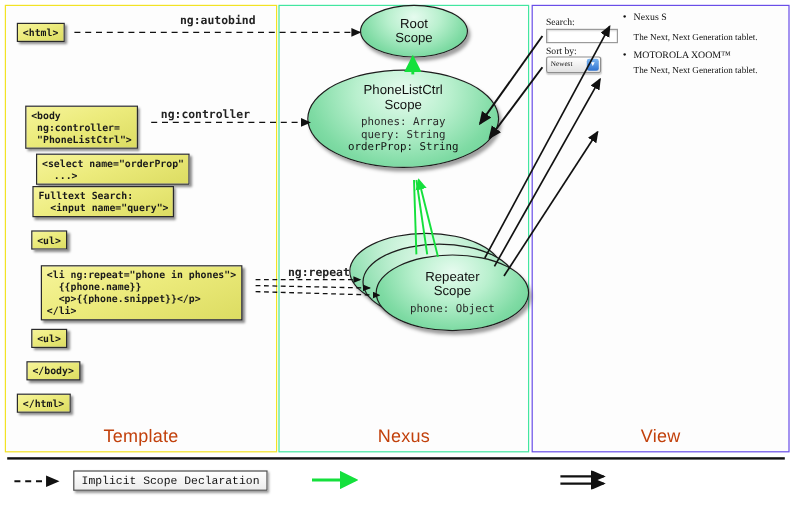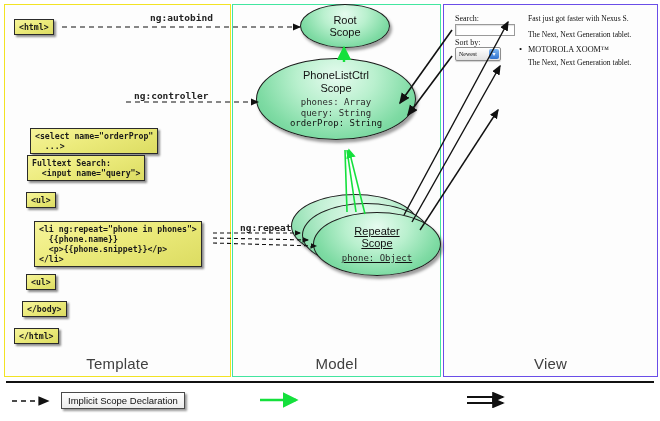--- a/index.html
+++ b/index.html
@@ -10,21 +10,21 @@
   #stage{position:absolute;left:0;top:0;width:660px;height:421px;}
 
   
   .col{position:absolute;background:#fdfdfd;}
   #col-template{left:4px;top:4px;width:225px;height:371px;border:1.5px solid #f2e324;}
   #col-model{left:232px;top:4px;width:207px;height:371px;border:1.5px solid #43e6a0;}
   #col-view{left:443px;top:4px;width:213px;height:371px;border:1.5px solid #6a4ee8;}
 
   .col-label{
     position:absolute;bottom:4px;left:0;width:100%;
-    text-align:center;font-size:15px;color:#404040;letter-spacing:.2px;
+    text-align:center;font-size:15px;color:#c2410c;letter-spacing:.2px;
   }
 
   
   #wires{position:absolute;left:0;top:0;width:660px;height:421px;pointer-events:none;}
 
   
   .codebox{
     position:absolute;
     background:linear-gradient(160deg,#f6f49a 0%,#eceb7c 45%,#dcdc62 100%);
     border:1.2px solid #2b2b2b;
@@ -98,40 +98,43 @@
     margin-top:4px;padding-left:9px;white-space:nowrap;
   }
 
   
   #legend-rule{position:absolute;left:6px;top:381px;width:648px;height:2px;background:#111;}
   #legend{position:absolute;left:0;top:390px;width:660px;height:28px;}
   .lg-item{position:absolute;display:flex;align-items:center;}
   .lg-box{
     background:linear-gradient(#ffffff,#ececec);
     border:1.2px solid #4a4a4a;box-shadow:1.5px 1.5px 2px rgba(0,0,0,.4);
-    font-size:9.5px;color:#111;padding:2px 6px;white-space:nowrap;
+    font-size:9.5px;color:#111;padding:2px 6px;white-space:nowrap;font-family:Liberation Mono, monospace;
   }
   .lg-icon{width:46px;height:16px;margin-right:5px;}
 </style>
 </head>
 <body>
 
 <div id="stage">
 
   <div class="col" id="col-template">
     <div class="col-label">Template</div>
   </div>
   <div class="col" id="col-model">
-    <div class="col-label">Model</div>
+    <div class="col-label">Nexus</div>
   </div>
   <div class="col" id="col-view">
     <div class="col-label">View</div>
   </div>
 
   <div class="codebox" style="left:14px;top:19px;">&lt;html&gt;</div>
+  <div class="codebox" style="left:21px;top:88px;">&lt;body
+ ng:controller=
+ "PhoneListCtrl"&gt;</div>
   <div class="codebox" style="left:30px;top:128px;">&lt;select name="orderProp"
   ...&gt;</div>
   <div class="codebox" style="left:27px;top:155px;">Fulltext Search:
   &lt;input name="query"&gt;</div>
   <div class="codebox" style="left:26px;top:192px;">&lt;ul&gt;</div>
   <div class="codebox" style="left:34px;top:221px;">&lt;li ng:repeat="phone in phones"&gt;
   {{phone.name}}
   &lt;p&gt;{{phone.snippet}}&lt;/p&gt;
 &lt;/li&gt;</div>
   <div class="codebox" style="left:26px;top:274px;">&lt;ul&gt;</div>
@@ -152,39 +155,39 @@
     <div class="bt">Scope</div>
     <div class="props">
       <div>phones: Array</div>
       <div>query: String</div>
       <div class="b">orderProp: String</div>
     </div>
   </div>
 
   <div class="stack-ghost" style="left:291px;top:194px;width:126px;height:62px;"></div>
   <div class="stack-ghost" style="left:302px;top:203px;width:126px;height:62px;"></div>
-  <div class="bubble" style="left:313px;top:212px;width:126px;height:62px;text-decoration:underline;">
+  <div class="bubble" style="left:313px;top:212px;width:126px;height:62px;">
     <div class="bt">Repeater</div>
     <div class="bt">Scope</div>
     <div class="props">
       <div>phone: Object</div>
     </div>
   </div>
 
   <div class="v-label" style="left:455px;top:14px;text-align:center;">Search:</div>
   <div class="v-input" style="left:455px;top:24px;width:58px;height:10px;"></div>
   <div class="v-label" style="left:455px;top:38px;">Sort by:</div>
   <div class="v-select" style="left:455px;top:47px;width:44px;">
     <span class="txt">Newest</span>
     <span class="chev">▾</span>
   </div>
 
   <div class="phone-list">
     <div class="p-item">
-      <div class="p-snip">Fast just got faster with Nexus S.</div>
+      <div class="p-name">Nexus S</div>
     </div>
     <div class="p-item">
       <div class="p-snip">The Next, Next Generation tablet.</div>
     </div>
     <div class="p-item">
       <div class="p-name">MOTOROLA XOOM™</div>
       <div class="p-snip">The Next, Next Generation tablet.</div>
     </div>
   </div>
 

